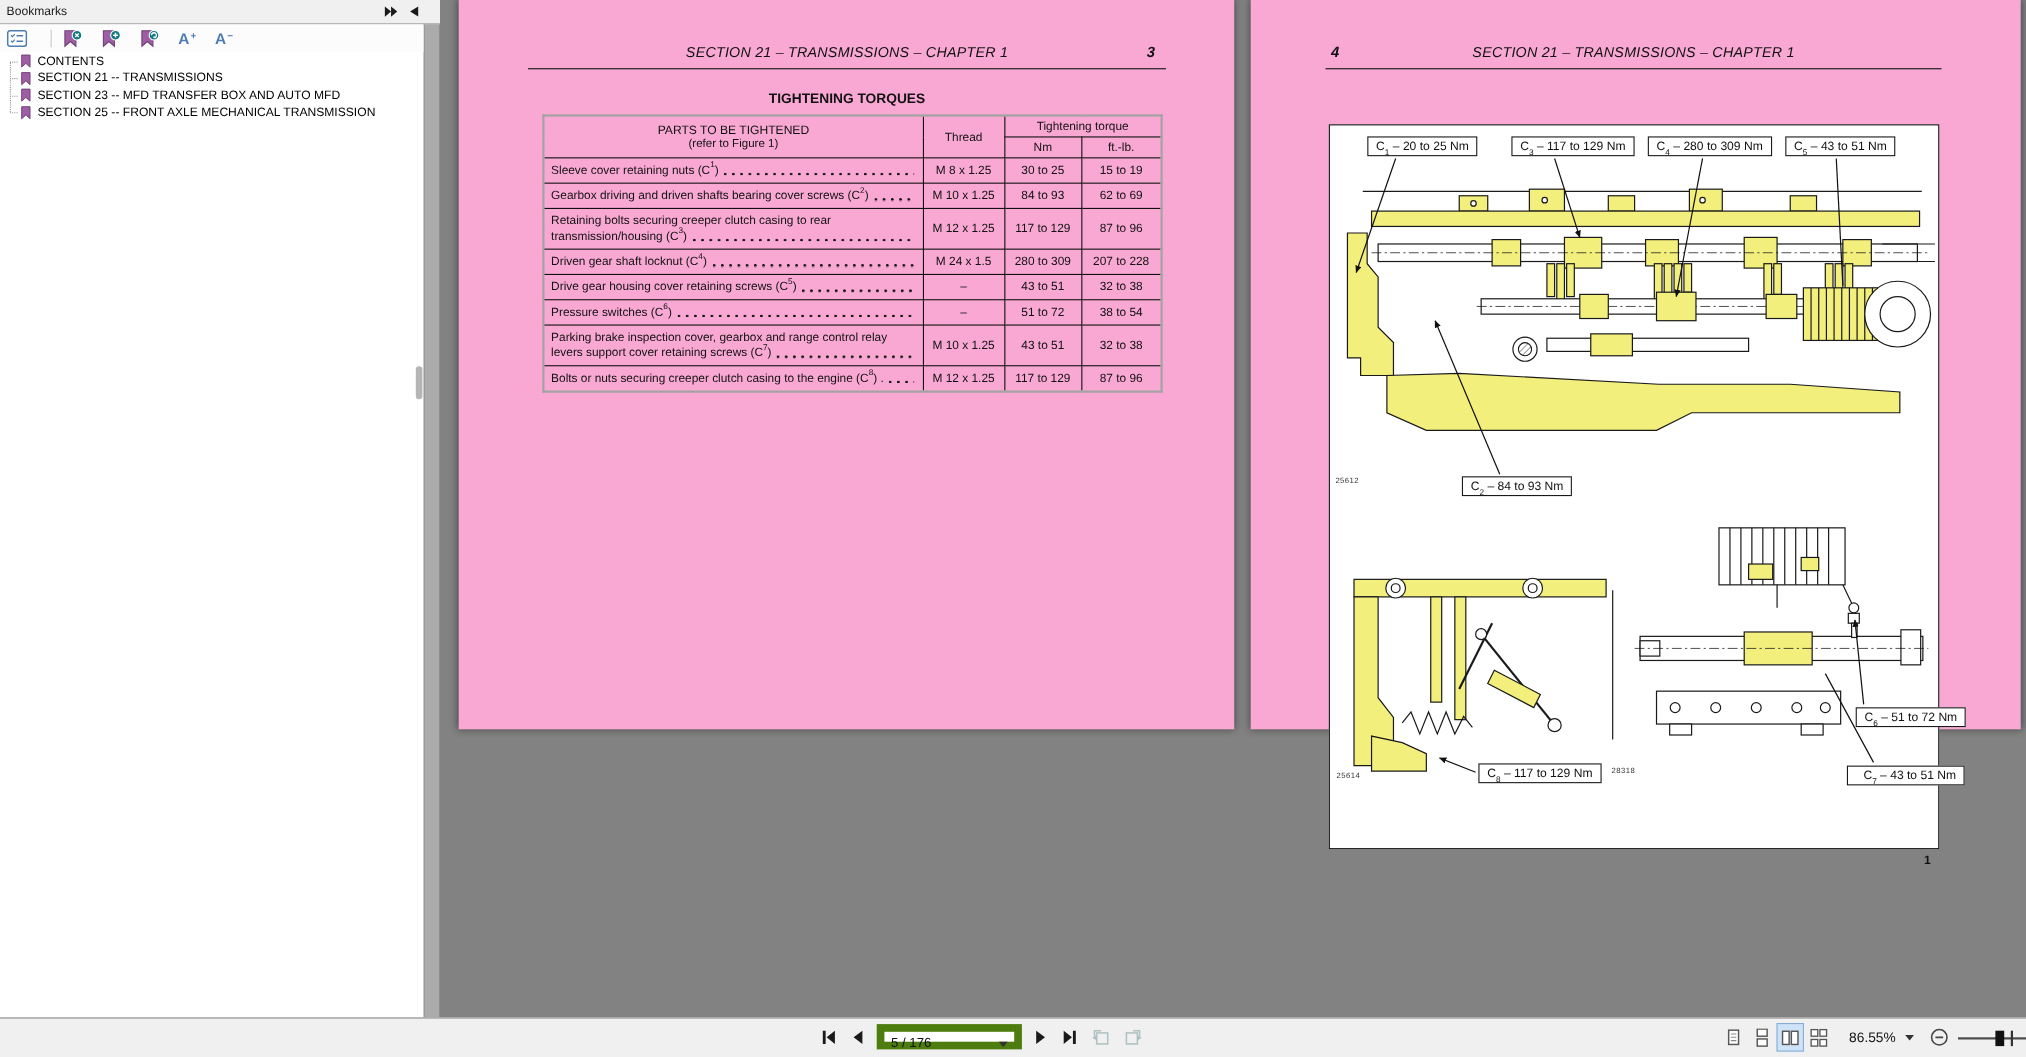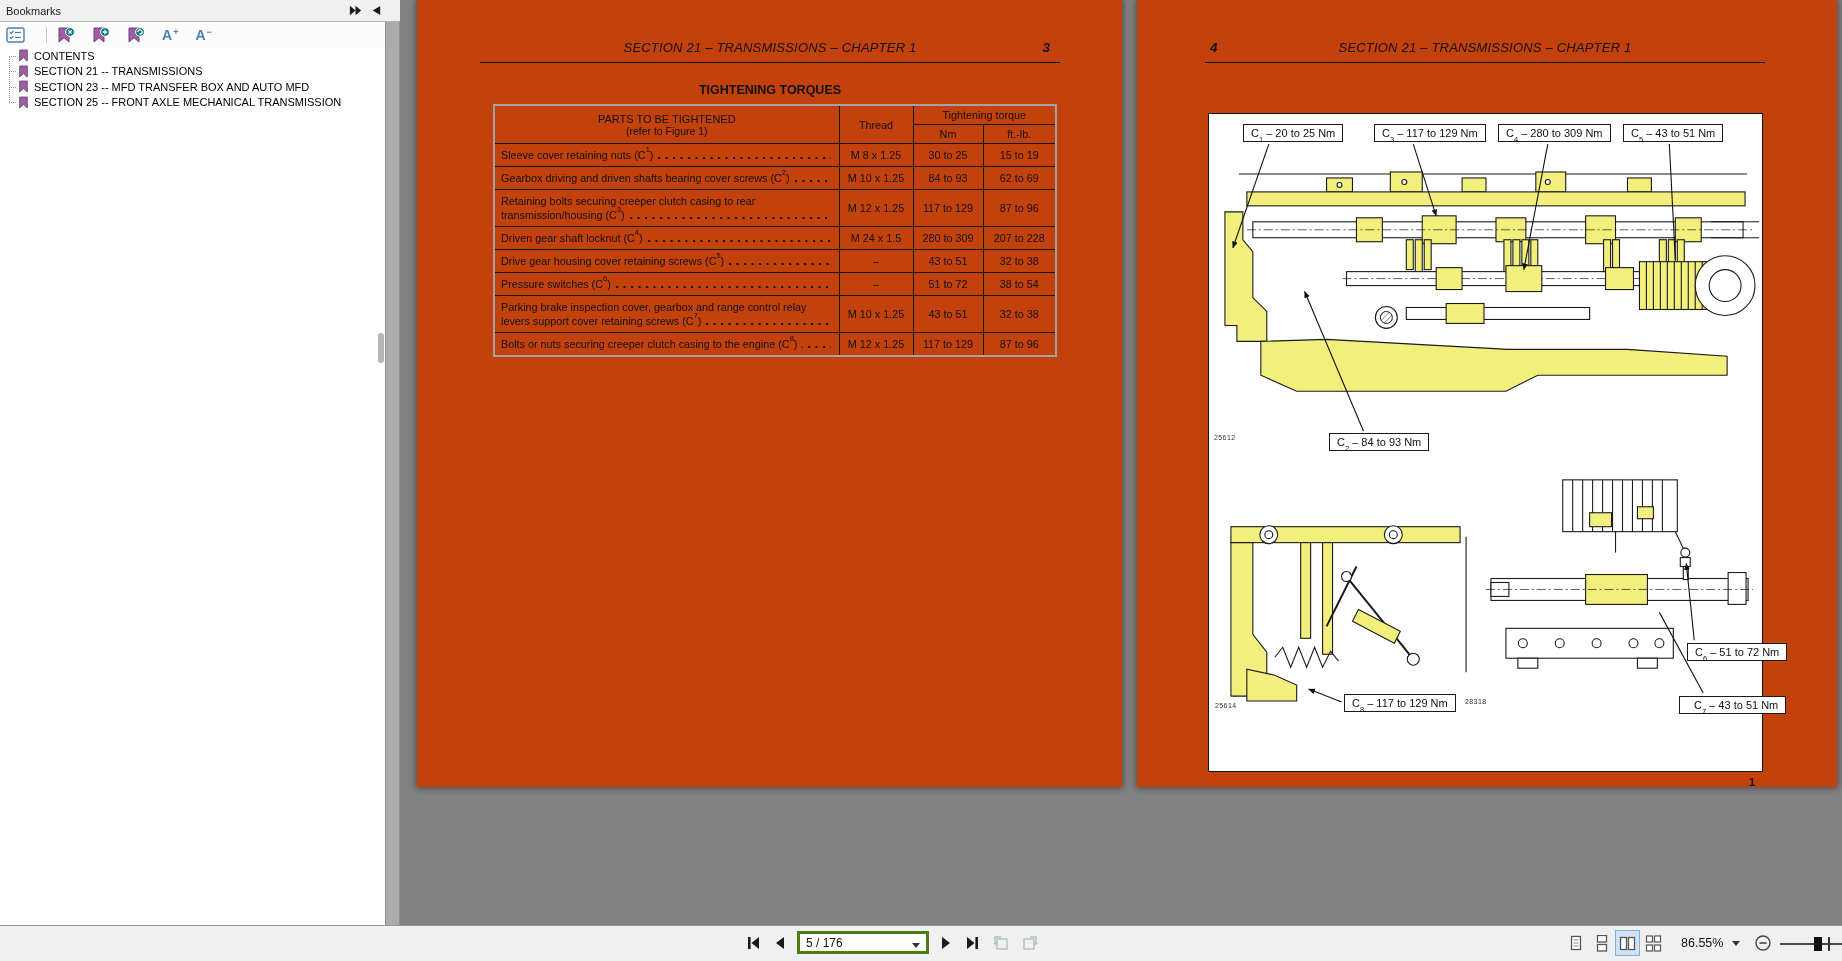--- a/index.html
+++ b/index.html
@@ -54,21 +54,21 @@
 
   
   #panel-divider {
     position: absolute; left: 385px; top: 22px; width: 15px; height: 903px;
     background: #ababab; border-left: 1px solid #8f8f8f; border-right: 1px solid #8f8f8f;
     z-index: 4;
   }
 
   
   #doc-area { position: absolute; left: 400px; top: 0; width: 1442px; height: 925px; background: var(--doc-bg, #828282); overflow: hidden; }
-  .pdf-page { position: absolute; top: 0; height: 787px; background: #c2410c; box-shadow: 0 0 7px 1px rgba(0,0,0,.45); }
+  .pdf-page { position: absolute; top: 0; height: 663px; background: #f9a8d4; box-shadow: 0 0 7px 1px rgba(0,0,0,.45); }
   #page-left  { left: 17px;  width: 705px; }
   #page-right { left: 737px; width: 700px; }
 
   .page-head {
     position: absolute; border-bottom: 1.6px solid #111;
     text-align: center; font-style: italic; font-size: 13px; color: #111;
     padding-bottom: 7px;
   }
   .page-head .head-title { letter-spacing: .2px; }
   .page-num { position: absolute; font-weight: bold; font-style: italic; font-size: 13.5px; }
@@ -127,21 +127,21 @@
 
   
   #bottom-toolbar {
     position: absolute; left: 0; top: 925px; width: 1842px; height: 36px;
     background: var(--toolbar-bg, #f0f0f0); border-top: 1px solid #979797; z-index: 6;
   }
   .nav-group { position: absolute; left: 743px; top: 5px; display: flex; align-items: center; gap: 7px; }
   .tb-btn { background: none; border: none; padding: 2px; cursor: pointer; display: flex; align-items: center; }
   .page-field {
     position: relative; width: 132px; height: 23px; background: #fff;
-    border: 3px solid #4d7c0f; display: flex; align-items: center;
+    border: 7px solid #4d7c0f; display: flex; 
   }
   .page-field input {
     border: none; outline: none; width: 110px; height: 19px; font-size: 12px;
     padding-left: 6px; font-family: "Liberation Sans", sans-serif; color: #111; background: transparent;
   }
   .caret-down {
     width: 0; height: 0; border-left: 4px solid transparent; border-right: 4px solid transparent;
     border-top: 5px solid #333; display: inline-block; cursor: pointer;
   }
   .page-field .caret-down { position: absolute; right: 6px; top: 9px; }

